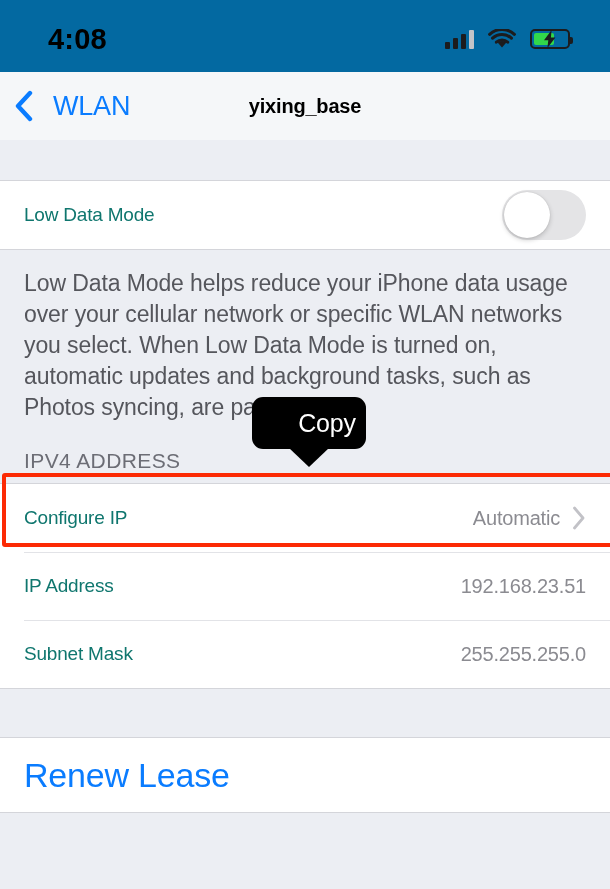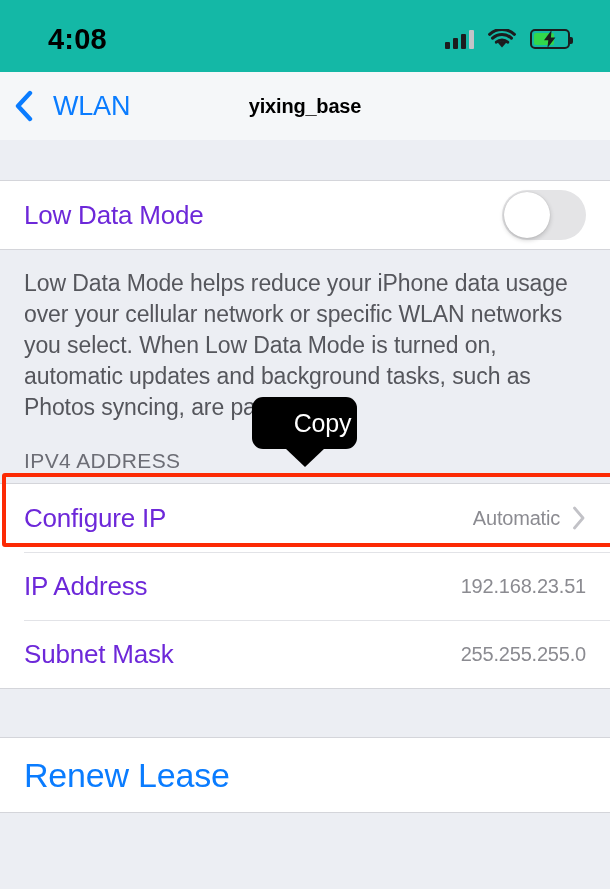--- a/index.html
+++ b/index.html
@@ -21,21 +21,21 @@
     width: 610px;
     height: 889px;
     background: #eceef3;
     overflow: hidden;
   }
 
   
   .statusbar {
     position: relative;
     height: 72px;
-    background: #14b8a6;
+    background: #0369a1;
     display: flex;
     align-items: center;
     justify-content: space-between;
     padding: 0 40px 0 48px;
   }
 
   .status-time {
     font-size: 29px;
     font-weight: bold;
     color: #000;
@@ -155,22 +155,22 @@
   .row + .row::before {
     content: "";
     position: absolute;
     left: 24px;
     right: 0;
     top: 0;
     height: 1px;
     background: #e2e3e7;
   }
   .row-label {
-    font-size: 26px;
-    color: #6d28d9;
+    font-size: 19px;
+    color: #0f766e;
     letter-spacing: -0.2px;
   }
   .row-value {
     display: flex;
     align-items: flex-end;
     gap: 12px;
     font-size: 20px;
     color: #8b8b91;
     letter-spacing: -0.2px;
   }
@@ -217,21 +217,21 @@
     border-radius: 50%;
     background: #fff;
     box-shadow: 0 2px 5px rgba(0,0,0,0.20), 0 0 1px rgba(0,0,0,0.18);
   }
 
   
   .copy-bubble {
     position: absolute;
     left: 252px;
     top: 397px;
-    width: 105px;
+    width: 114px;
     height: 52px;
     background: #000;
     border-radius: 11px;
     display: flex;
     align-items: center;
     justify-content: center;
     z-index: 30;
     padding-left: 36px;
   }
   .copy-bubble-label {

